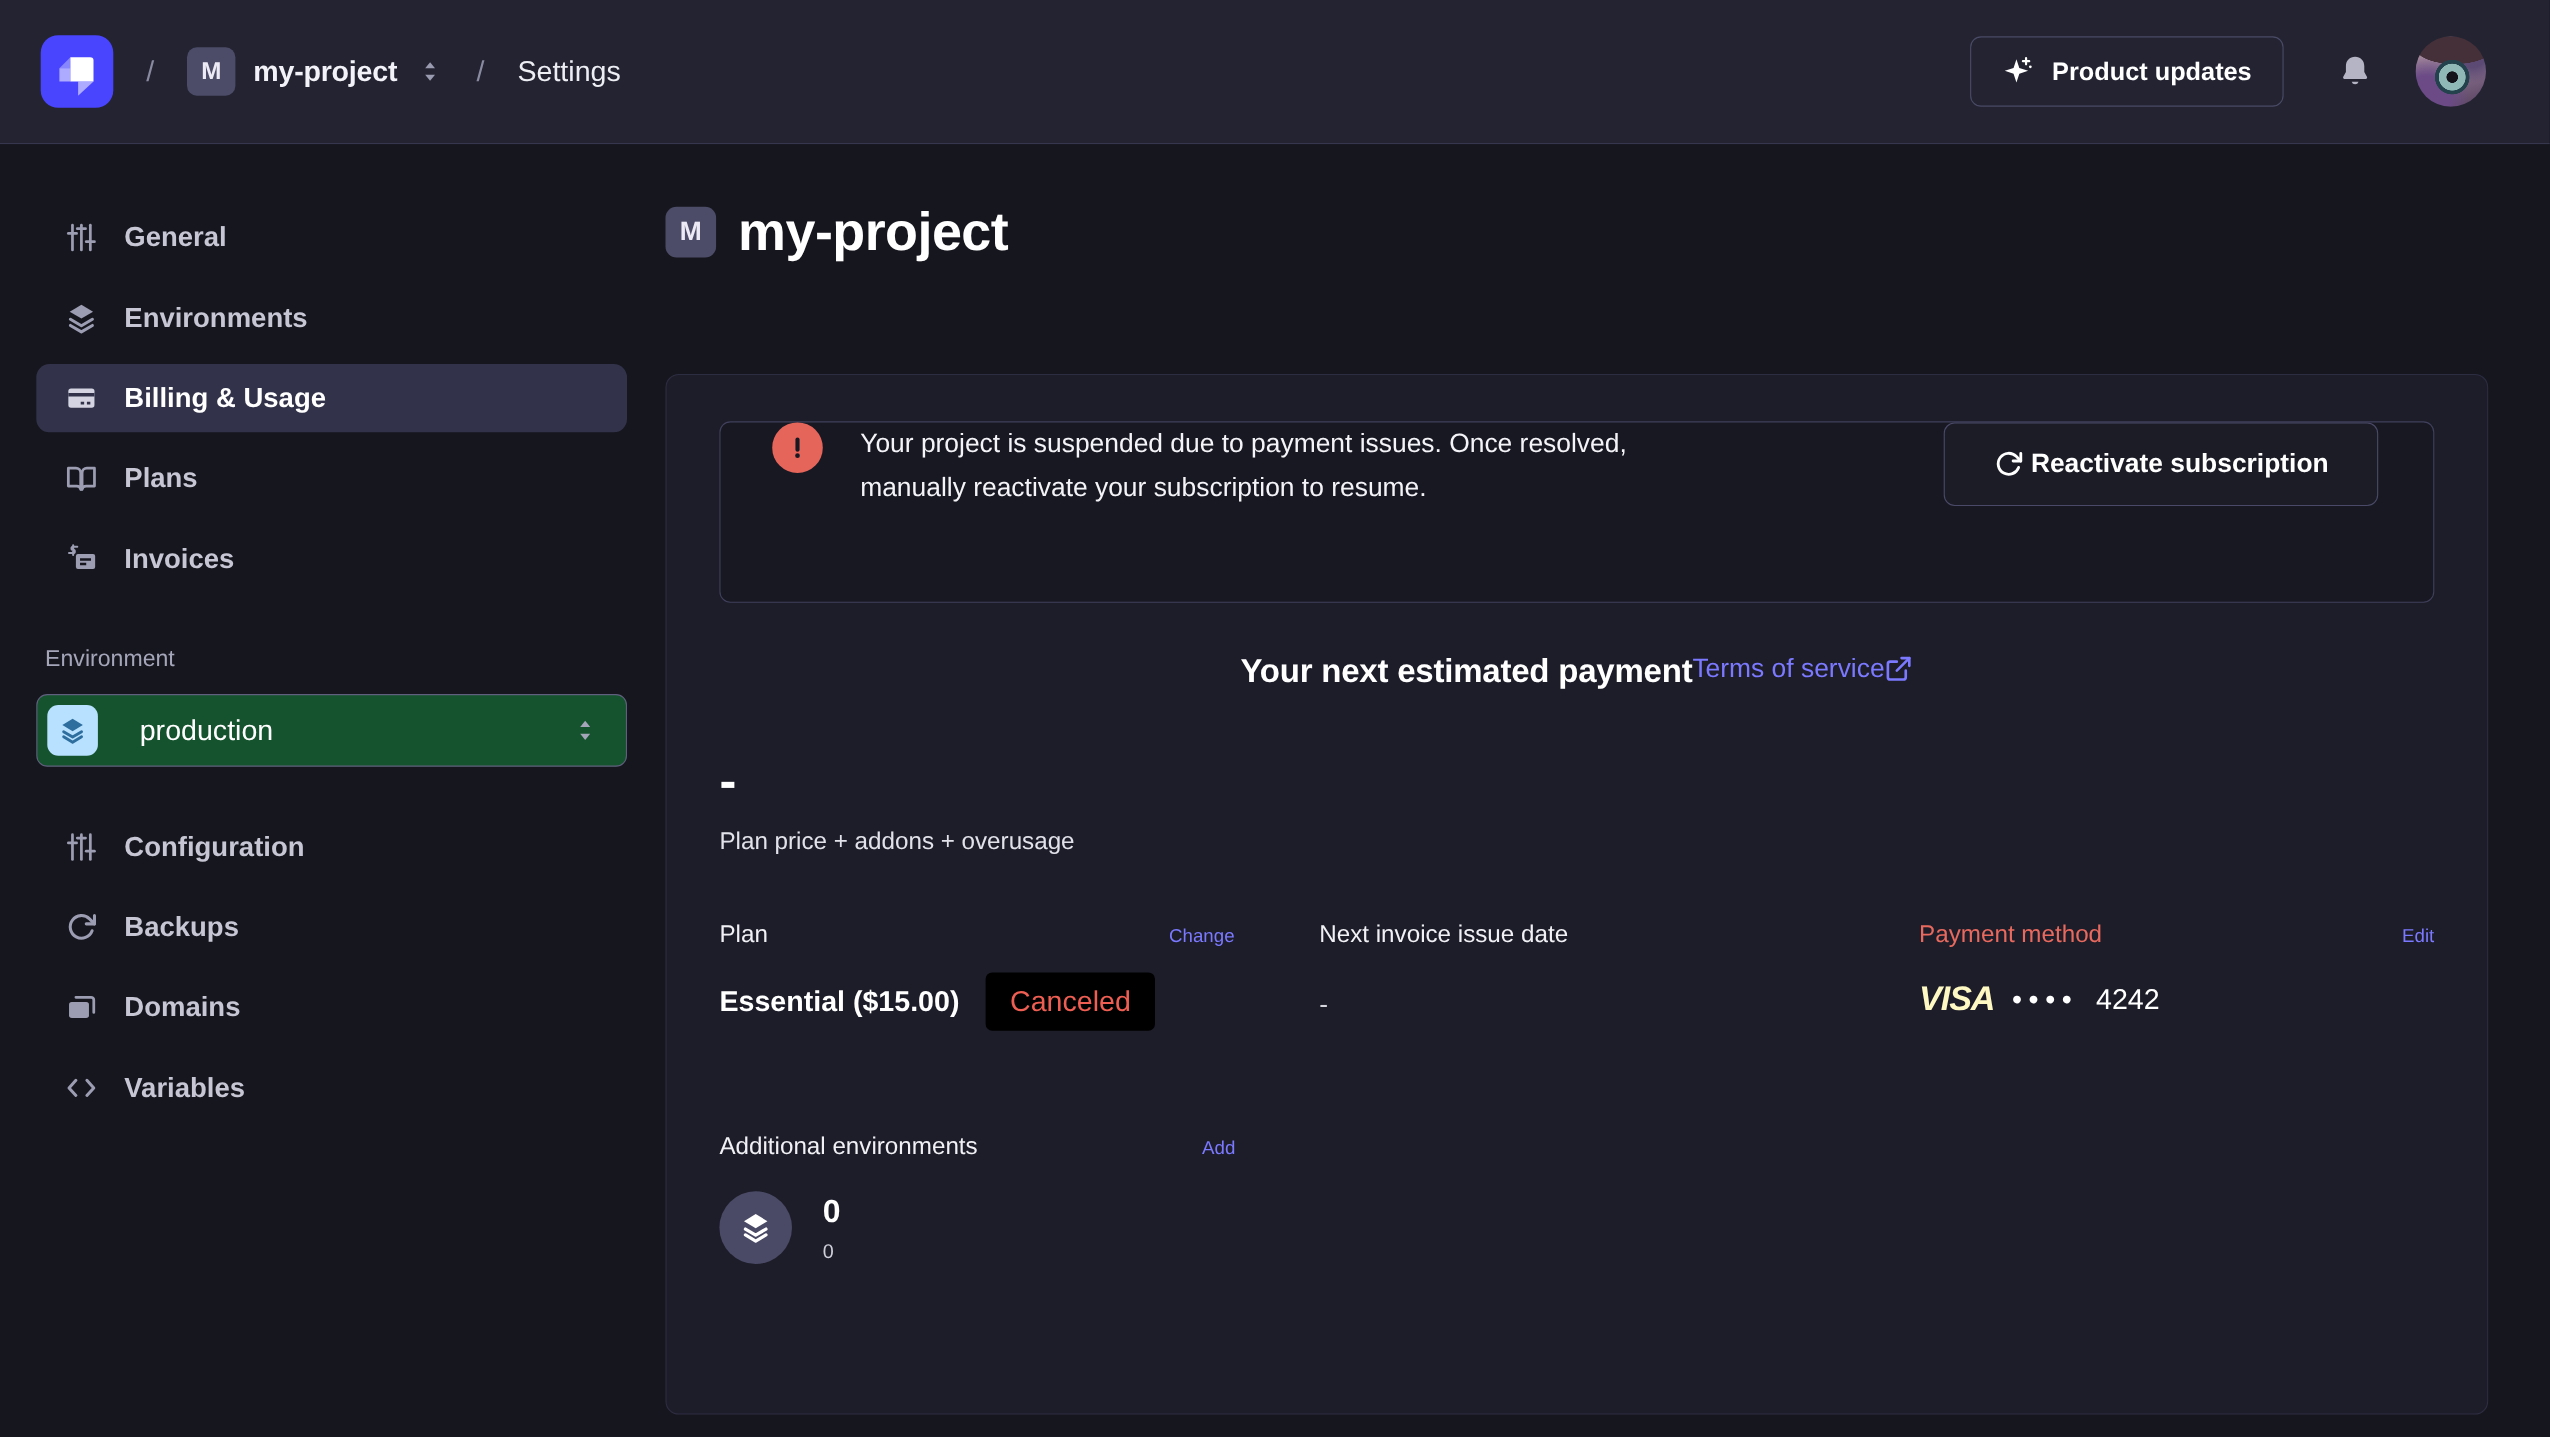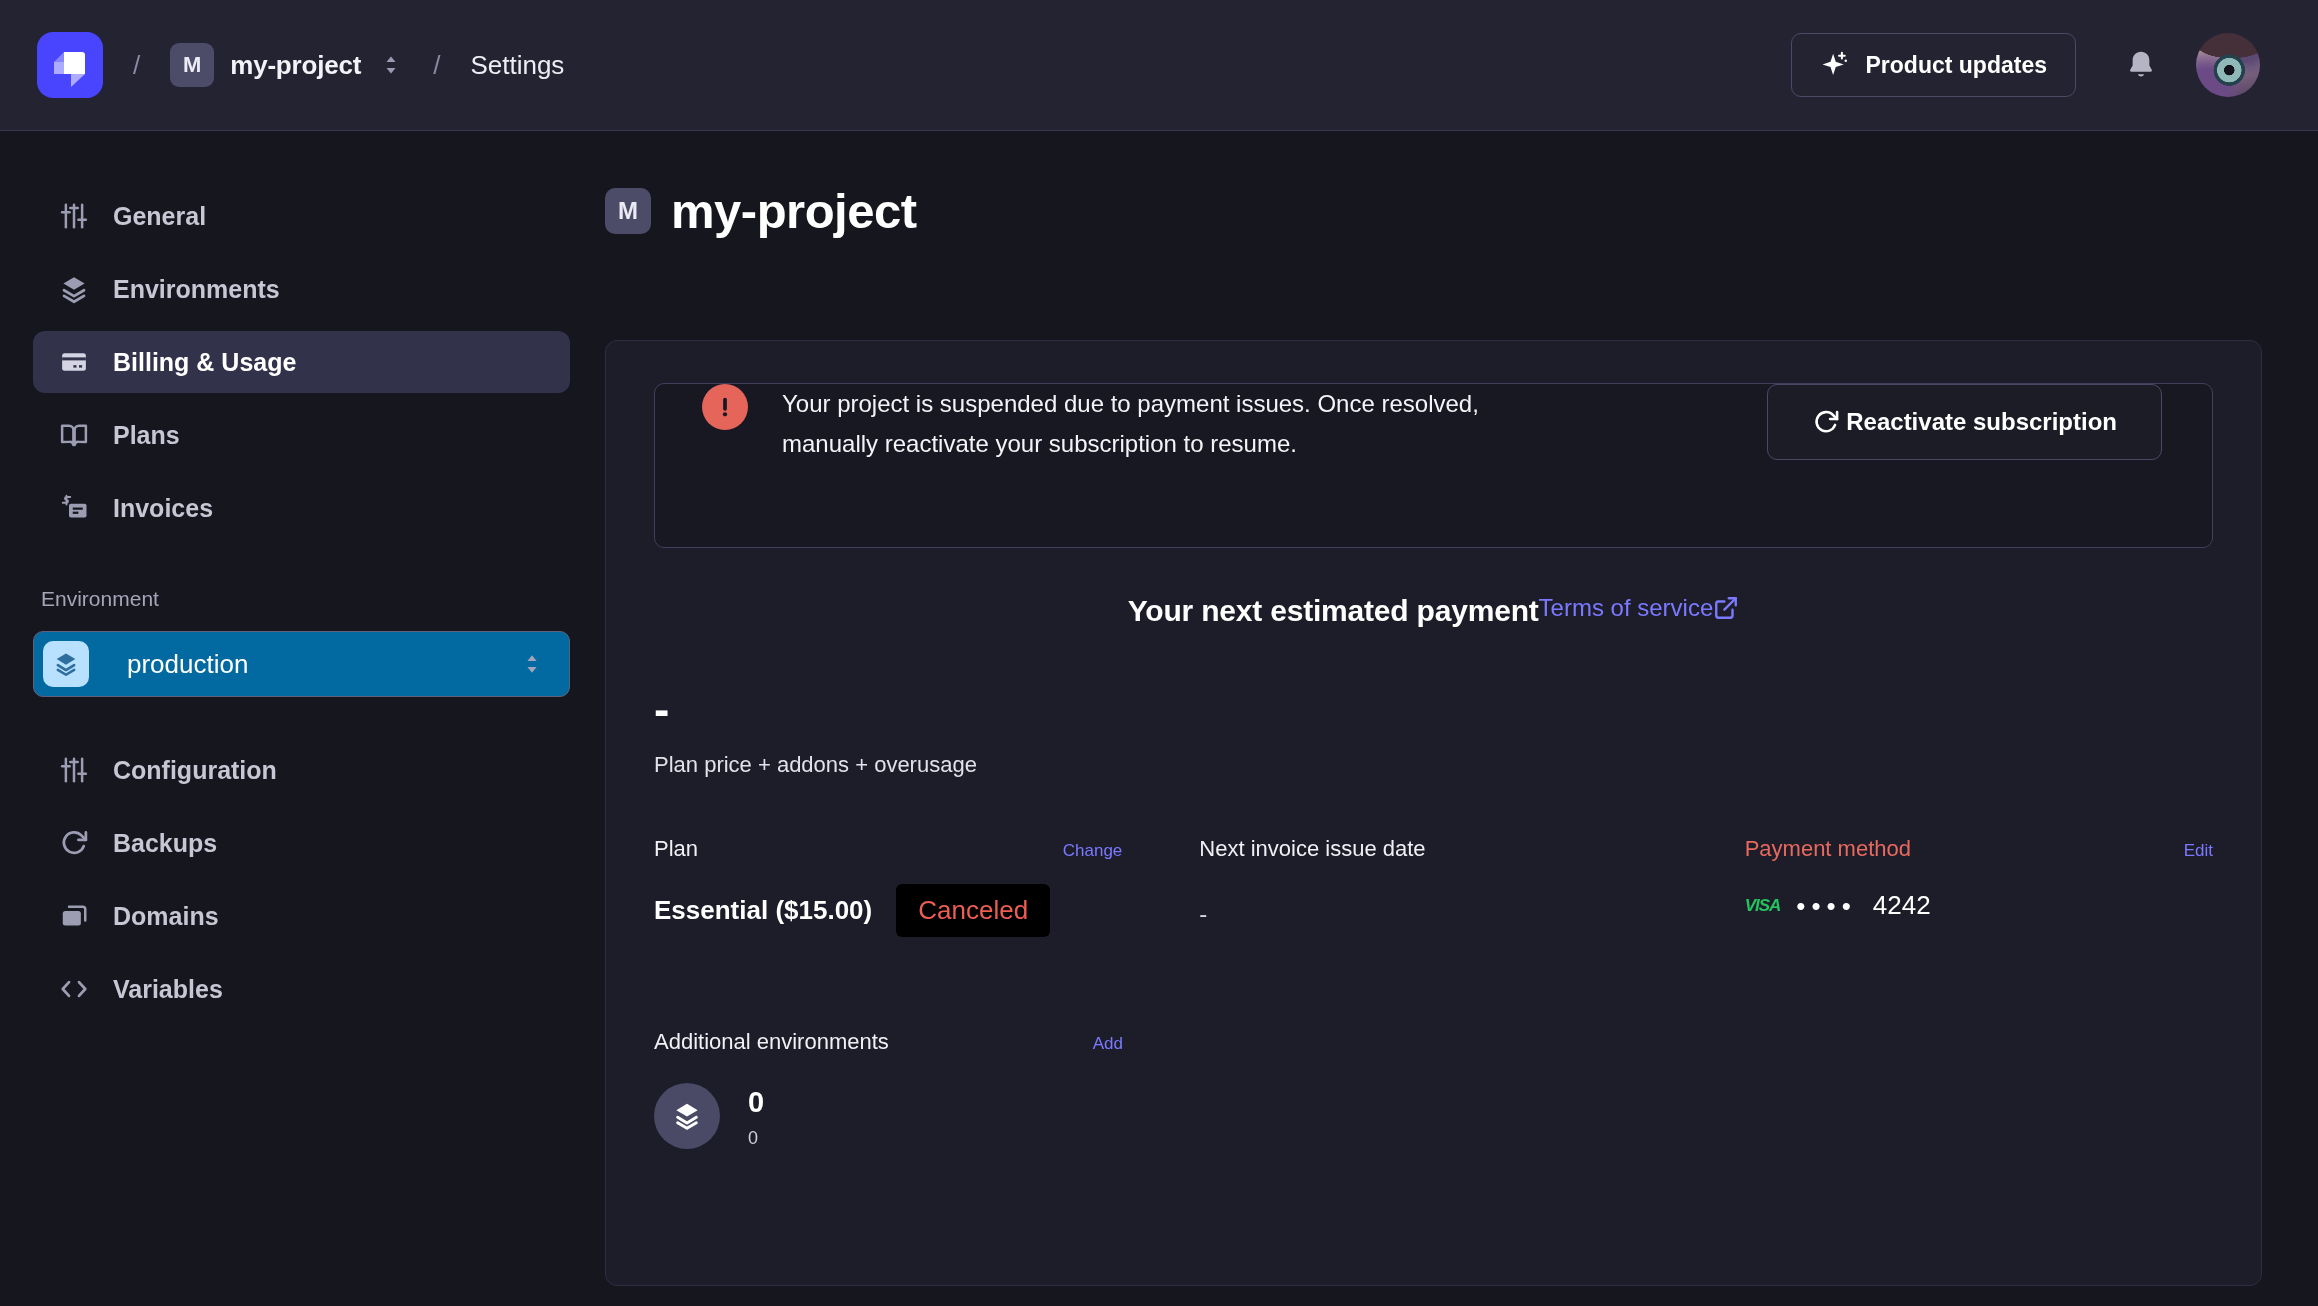--- a/index.html
+++ b/index.html
@@ -70,21 +70,21 @@
     font-size: 25px; font-weight: 600; color: #c6c6d4;
     cursor: pointer;
   }
   .nav-item .ni { color: #9c9cb2; flex: none; }
   .nav-item.selected { background: #32324a; color: #ffffff; }
   .nav-item.selected .ni { color: #d4d4e2; }
 
   .env-label { margin: 48px 0 20px 8px; font-size: 21px; color: #a5a5ba; }
   .env-select {
     height: 66px; border: 1px solid #60607e; border-radius: 10px;
-    background: #0369a1;
+    background: #14532d;
     display: flex; align-items: center;
     padding: 0 24px 0 9px; margin-bottom: 42px;
     cursor: pointer;
   }
   .env-select .sel-ic {
     width: 46px; height: 46px; border-radius: 10px; background: #b8e1ff;
     display: flex; align-items: center; justify-content: center; flex: none;
   }
   .env-select .sel-val { margin-left: 38px; font-size: 26px; color: #ffffff; }
   .env-select .sort-icon { margin-left: auto; color: #a5a5ba; }
@@ -146,21 +146,21 @@
   .col-label.danger-label { color: #e8695e; }
   .link { color: #7b79ff; font-size: 17px; cursor: pointer; text-decoration: none; }
   .plan-value-row { margin-top: 22px; display: flex; align-items: center; gap: 24px; }
   .plan-name { font-size: 26px; font-weight: 600; }
   .badge {
     background: #000000; border-radius: 6px;
     padding: 11px 22px; font-size: 26px; color: #ee5e52;
   }
   .invoice-dash { margin-top: 38px; font-size: 24px; color: #d6d6de; }
   .pm-row { margin-top: 28px; display: flex; align-items: center; gap: 16px; }
-  .visa-brand { font-size: 17px; font-weight: 800; font-style: italic; color: #22c55e; letter-spacing: -1px; }
+  .visa-brand { font-size: 31px; font-weight: 800; font-style: italic; color: #fef9c3; letter-spacing: -1px; }
   .pm-dots { font-size: 26px; letter-spacing: 6px; color: #ffffff; line-height: 26px; }
   .pm-last4 { font-size: 26px; color: #ffffff; }
 
   .addenv { margin-top: 92px; width: 469px; }
   .addenv-head { display: flex; justify-content: space-between; align-items: baseline; font-size: 22px; }
   .addenv-row { margin-top: 28px; display: flex; gap: 28px; }
   .addenv-circle {
     width: 66px; height: 66px; border-radius: 50%; background: #4a4a66;
     display: flex; align-items: center; justify-content: center; flex: none;
   }

